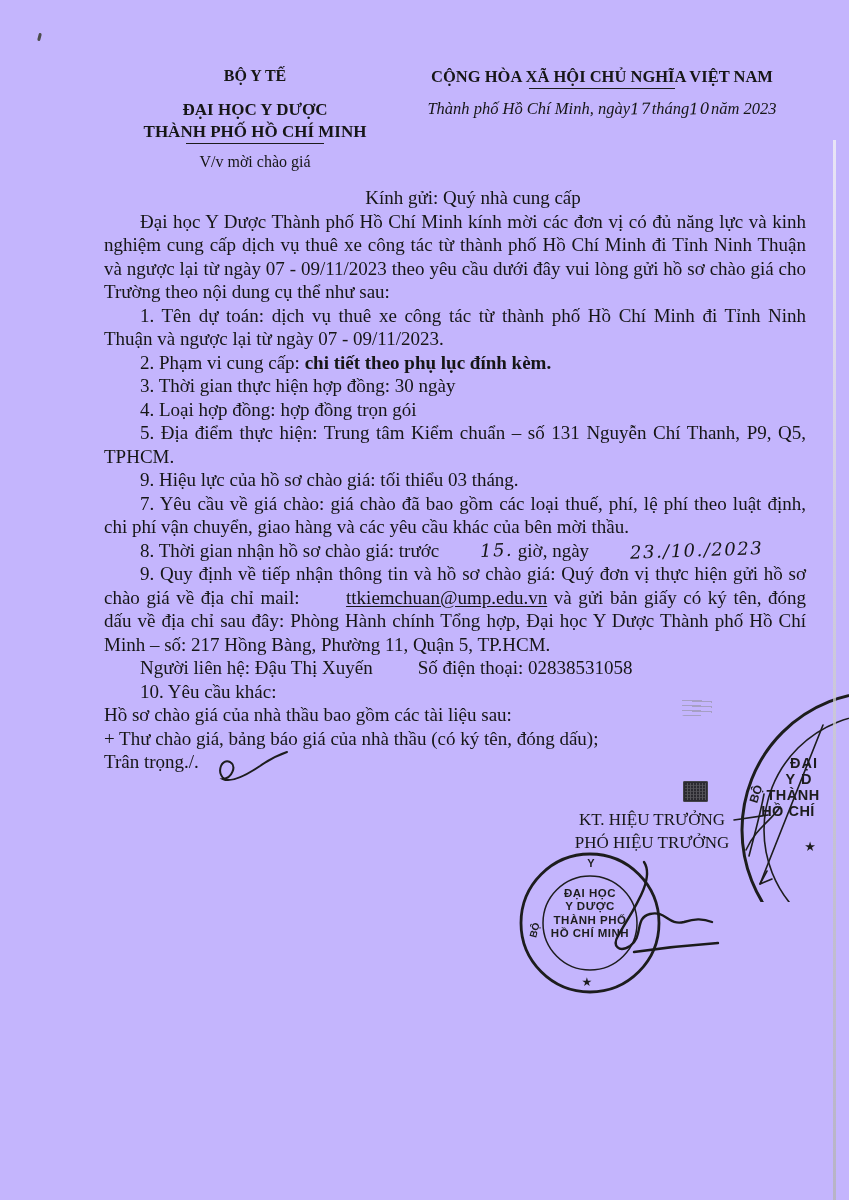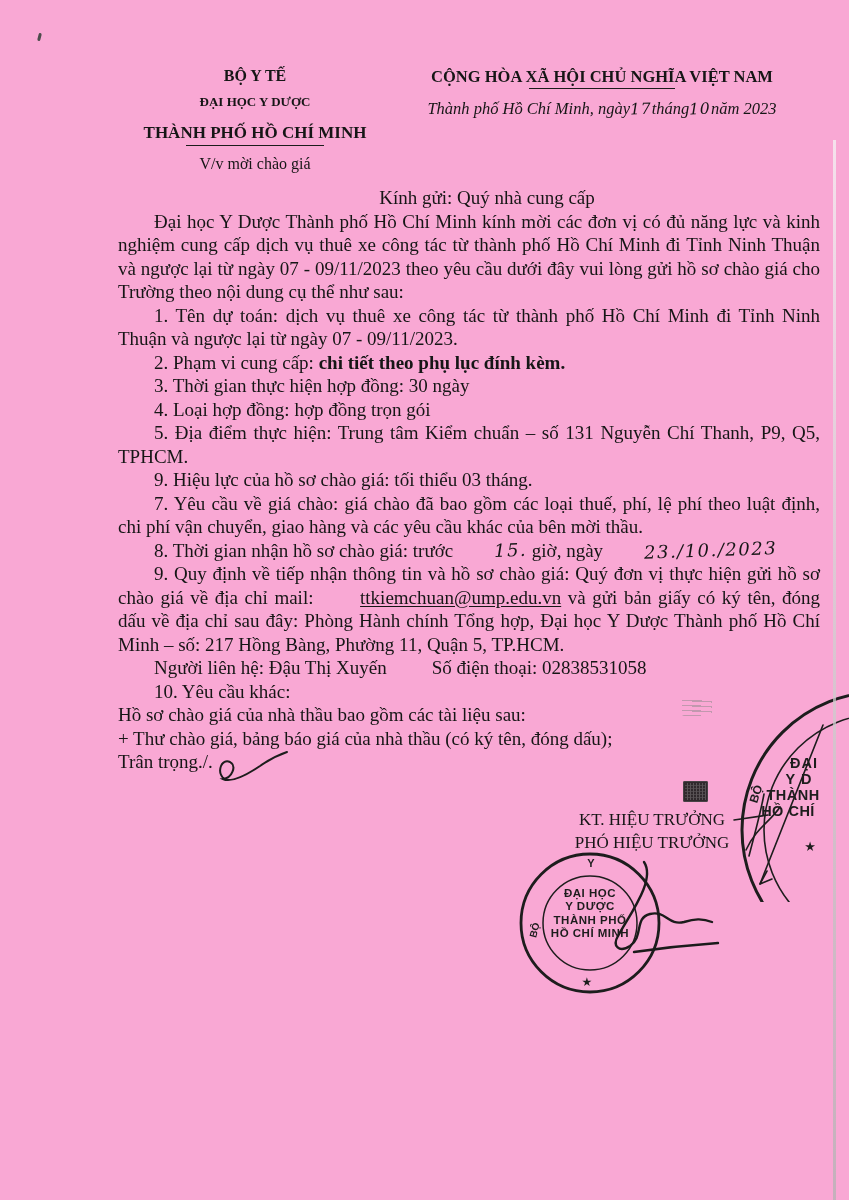--- a/index.html
+++ b/index.html
@@ -1,37 +1,37 @@
 <!DOCTYPE html>
 <html><head>
 <meta charset="utf-8">
 <style>
   html,body{margin:0;padding:0;background:#e9e9e9;}
   .page{
     position:relative;width:849px;height:1200px;margin:0 auto;
-    background:#f9a8d4;color:#161616;overflow:hidden;
+    background:#c4b5fd;color:#161616;overflow:hidden;
     font-family:"Liberation Serif", serif;
   }
   
   .hdr-left{position:absolute;left:118px;top:68px;width:274px;text-align:center;line-height:1.05;}
   .hdr-left .l1{font-weight:bold;font-size:16px;}
-  .hdr-left .l2{font-weight:bold;font-size:13px;margin-top:10px;}
-  .hdr-left .l3{font-weight:bold;font-size:17px;margin-top:16px;}
+  .hdr-left .l2{font-weight:bold;font-size:17px;margin-top:16px;}
+  .hdr-left .l3{font-weight:bold;font-size:17px;margin-top:4px;}
   .hdr-rule{width:138px;border-bottom:1.6px solid #1c1c1c;margin:3px auto 0;}
   .hdr-left .subject{font-size:16px;margin-top:10px;}
   .hdr-right{position:absolute;left:420px;top:68px;width:364px;text-align:center;line-height:1.12;}
   .hdr-right .n1{font-weight:bold;font-size:16.5px;white-space:nowrap;}
   .hdr-right .n2{font-weight:bold;font-size:17.5px;margin-top:2px;}
   .hdr-right .rule{width:146px;border-bottom:1.6px solid #1c1c1c;margin:2px auto 0;}
   .dateline{font-style:italic;font-size:16.5px;margin-top:11px;white-space:nowrap;}
   .hw{font-family:"DejaVu Serif", serif;font-style:italic;display:inline-block;
       transform:rotate(-2deg);letter-spacing:1px;}
   .dateline .hw{font-size:15.5px;}
   
-  .body{position:absolute;left:118px;top:186px;width:702px;font-size:19px;line-height:23.5px;
+  .body{position:absolute;left:104px;top:186px;width:702px;font-size:19px;line-height:23.5px;
         text-align:justify;}
   .body p{margin:0;text-indent:36px;}
   .body p.hang{text-indent:0;}
   .salutation{text-align:center;font-size:19px;margin:0 130px 7px 0;text-indent:0;}
   .b{font-weight:bold;}
   .email{text-decoration:underline;text-underline-offset:2px;color:#161616;margin-left:40px;}
   .hwline .hw{font-size:18px;letter-spacing:1.5px;}
   .phone{margin-left:45px;}
   .closing-row{position:relative;}
   

